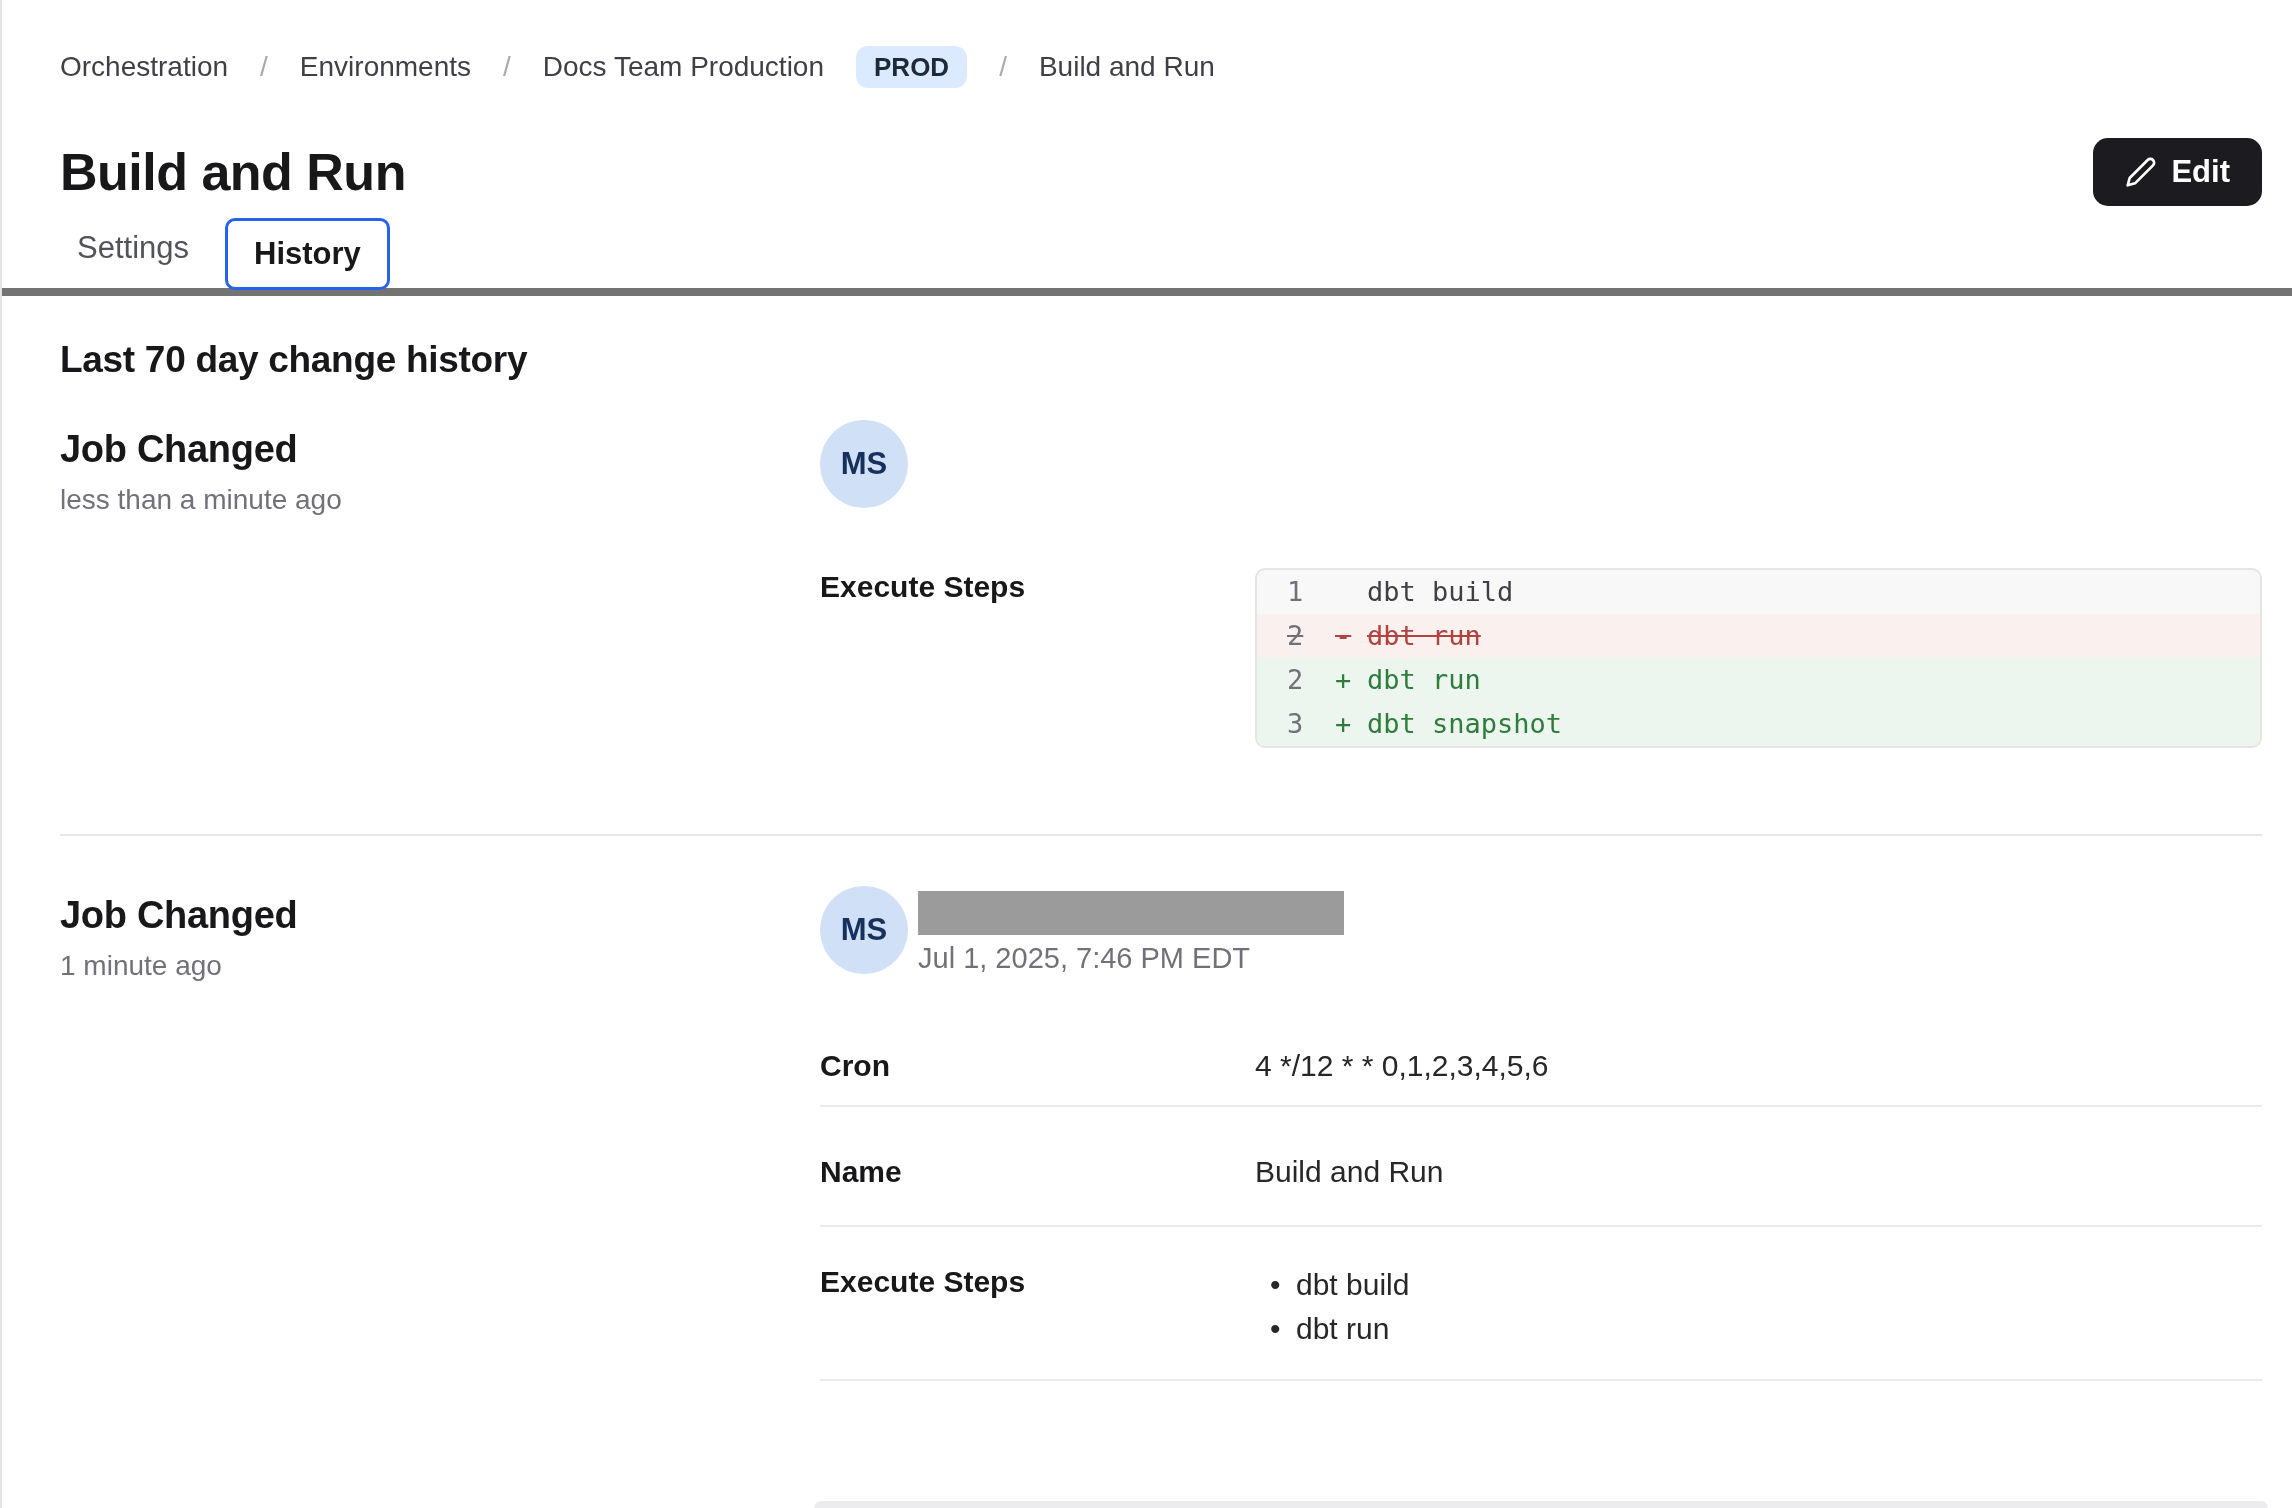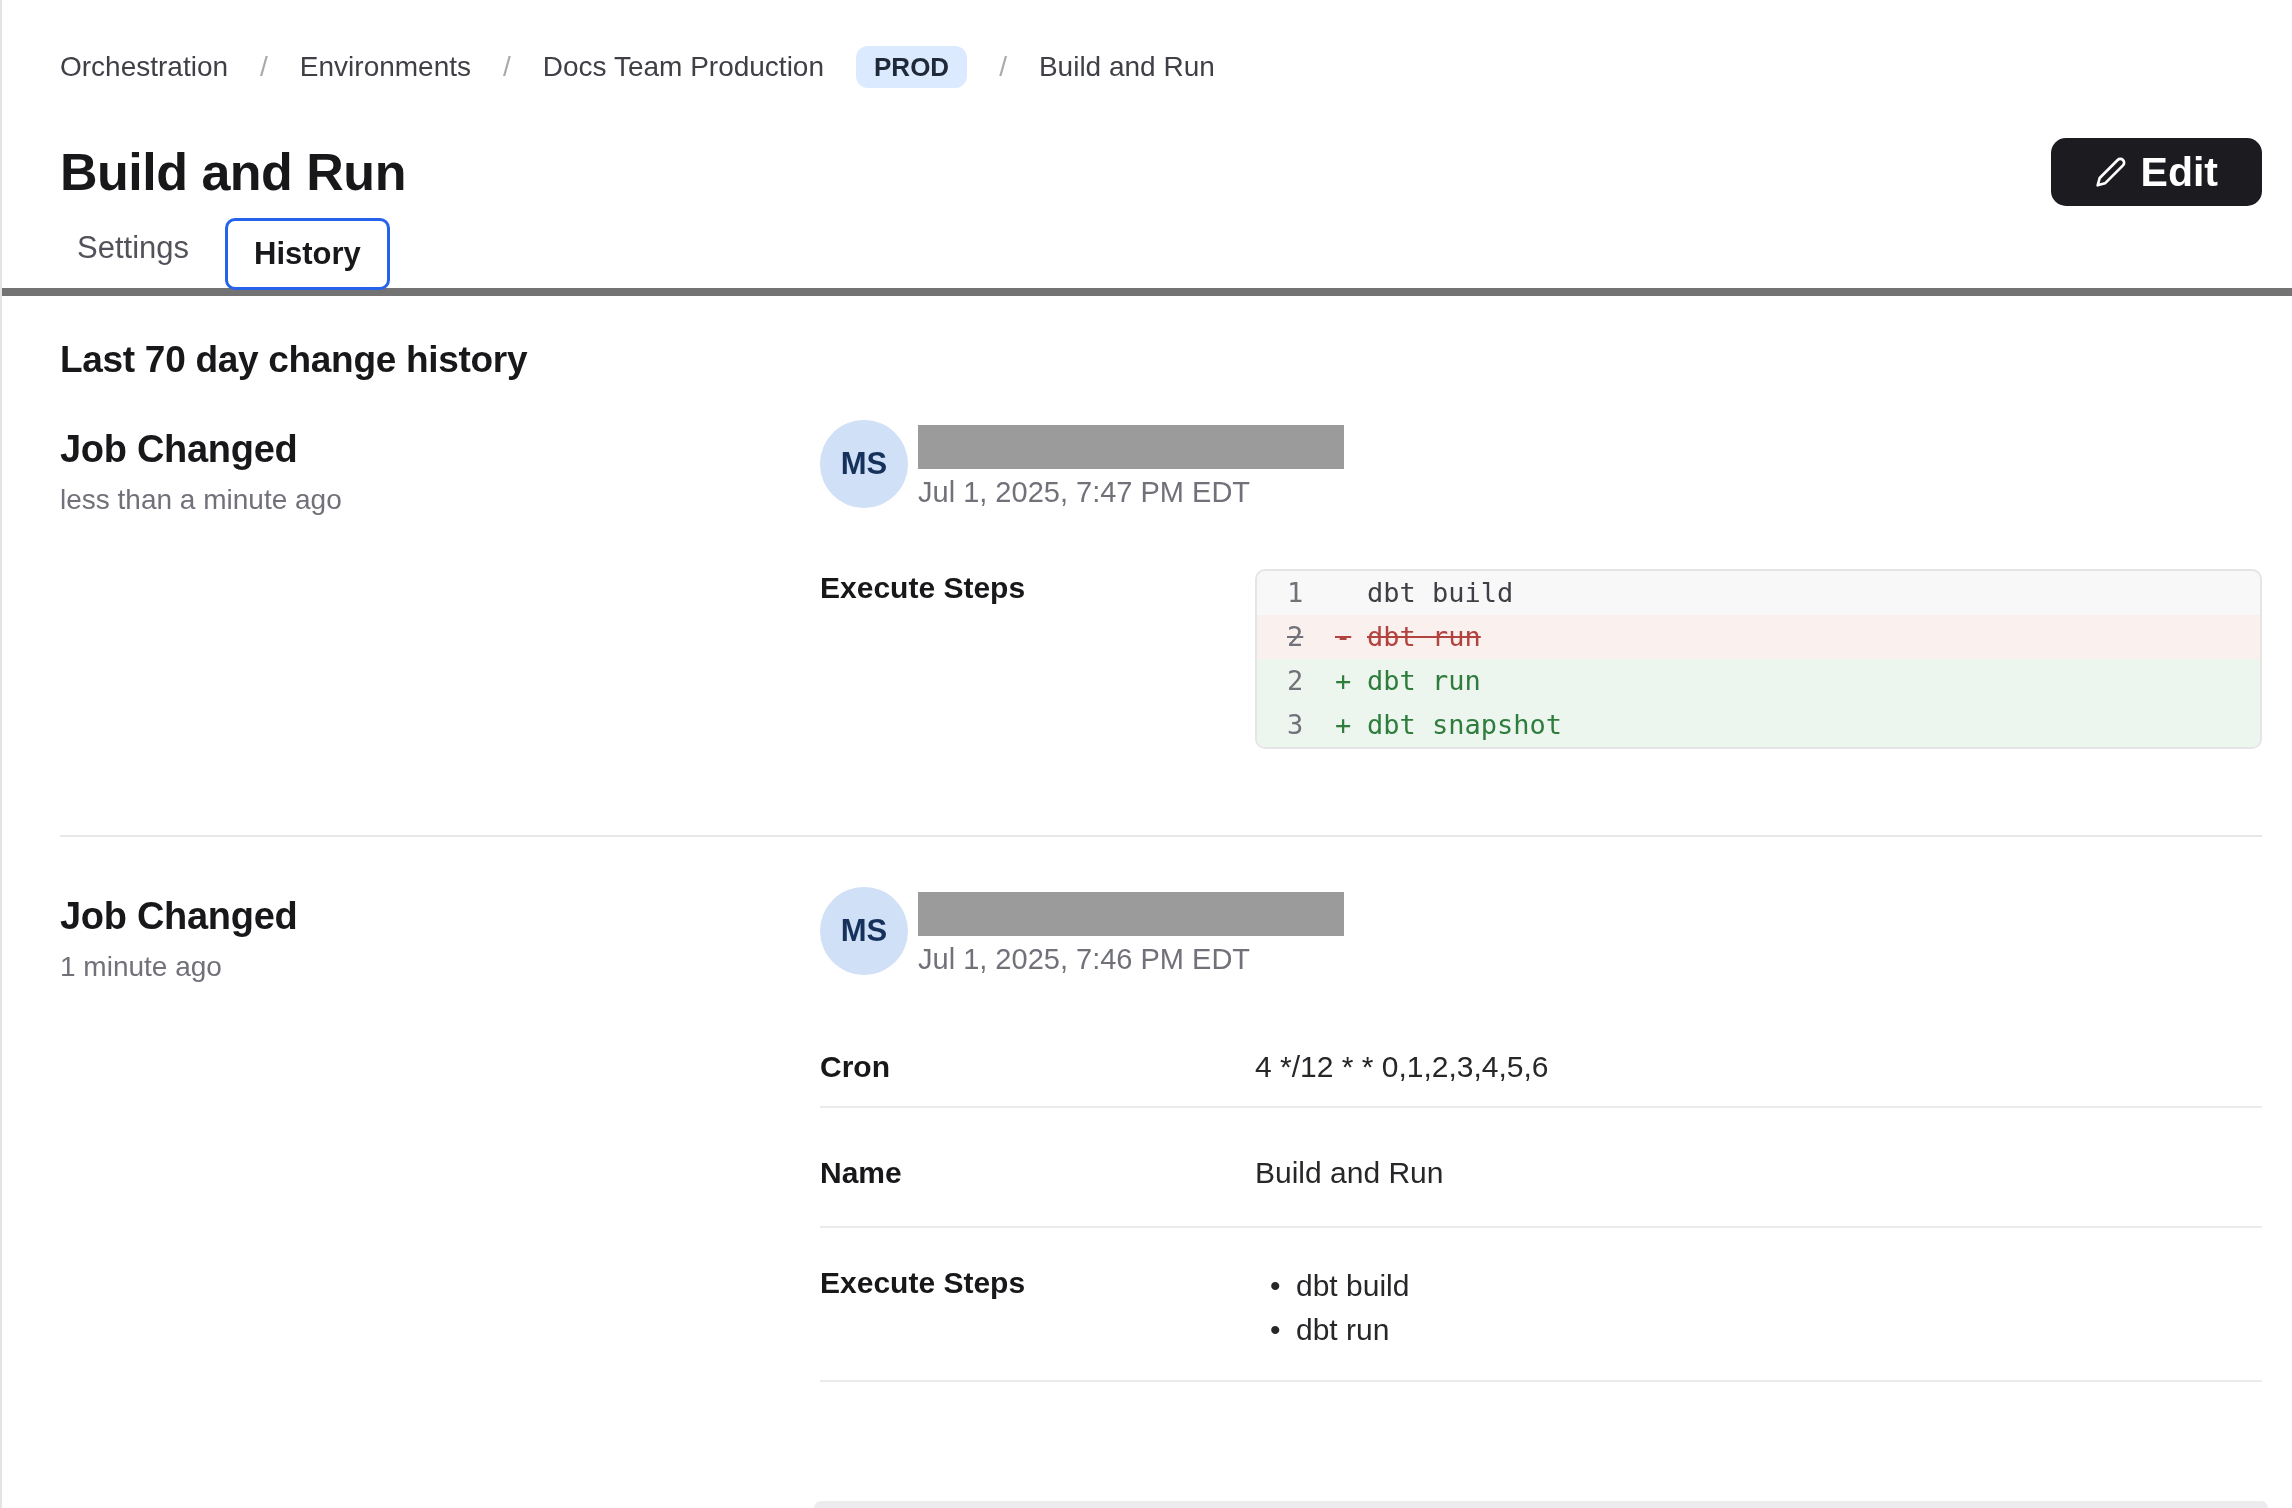--- a/index.html
+++ b/index.html
@@ -18,22 +18,22 @@
   .env-badge {
     background:var(--env_badge_bg,#dbeafe); color:#1f2937; font-weight:600;
     font-size:26px; padding:8px 18px; border-radius:12px; line-height:1;
   }
 
   
   .header-row { display:flex; align-items:center; justify-content:space-between; margin-top:50px; }
   h1.page-title { font-size:52px; line-height:62px; font-weight:700; color:#18181b; letter-spacing:-0.5px; }
   .edit-btn {
     display:flex; align-items:center; gap:14px; background:var(--edit_button_bg,#1c1c20);
-    color:#ffffff; border:none; border-radius:15px; padding:0 44px; height:68px;
-    font-size:41px; font-weight:600; font-family:inherit; cursor:pointer;
+    color:#ffffff; border:none; border-radius:15px; padding:0 32px; height:68px;
+    font-size:31px; font-weight:600; font-family:inherit; cursor:pointer;
   }
   .edit-btn svg { width:32px; height:32px; }
 
   
   .tabbar {
     display:flex; align-items:flex-end; margin:12px -30px 0 -58px; padding:0 30px 0 58px;
     border-bottom:8px solid #737373; height:78px;
   }
   .tab { font-size:31px; color:#52525b; font-weight:500; padding:18px 22px 22px 17px; cursor:pointer; }
   .tab-active {
@@ -133,24 +133,20 @@
   <h2 class="history-heading">Last 70 day change history</h2>
 
   <section class="entry entry-1">
     <div class="entry-left">
       <h3 class="entry-title">Job Changed</h3>
       <div class="time-ago">less than a minute ago</div>
     </div>
     <div class="entry-right">
       <div class="avatar-block">
         <div class="avatar">MS</div>
-        <div class="avatar-meta">
-          <div class="redacted-bar"></div>
-          <div class="timestamp">Jul 1, 2025, 7:47 PM EDT</div>
-        </div>
       </div>
       <div class="field-row field-row-first">
         <div class="field-label">Execute Steps</div>
         <div class="field-value">
           <div class="diff-box">
             <div class="diff-line context">
               <span class="diff-num">1</span>
               <span class="diff-prefix"></span>
               <span class="diff-text">dbt build</span>
             </div>

